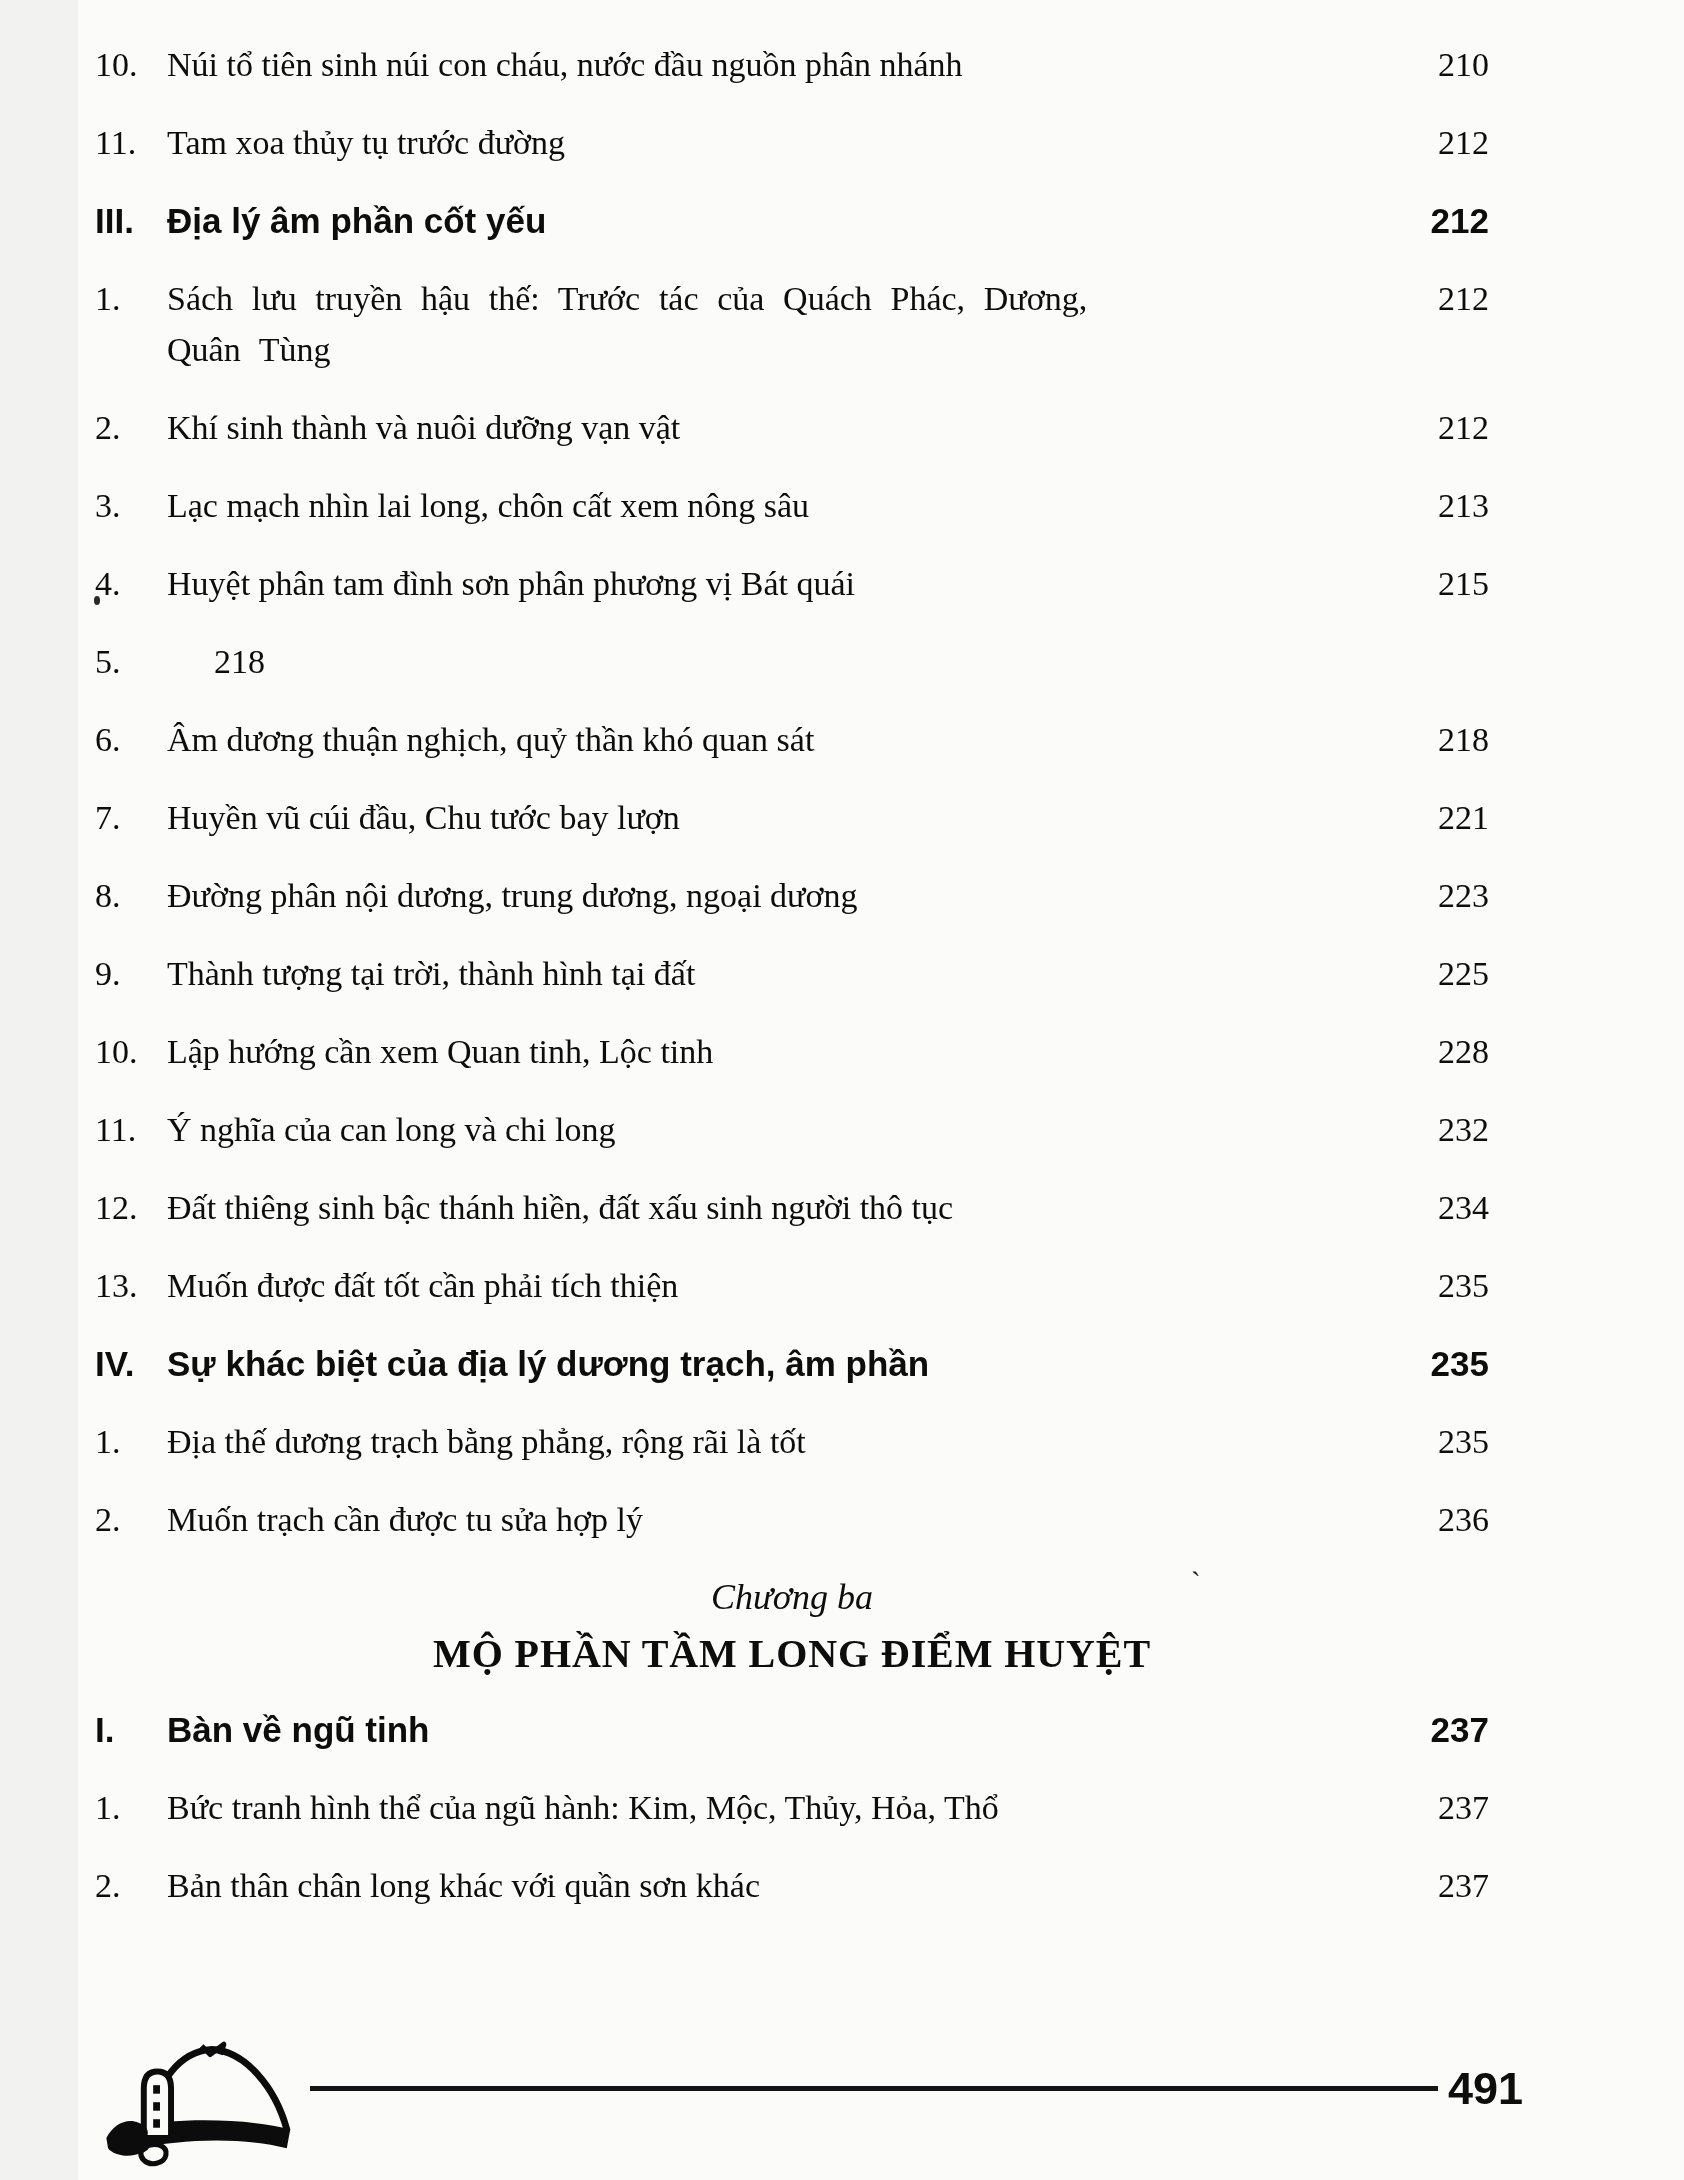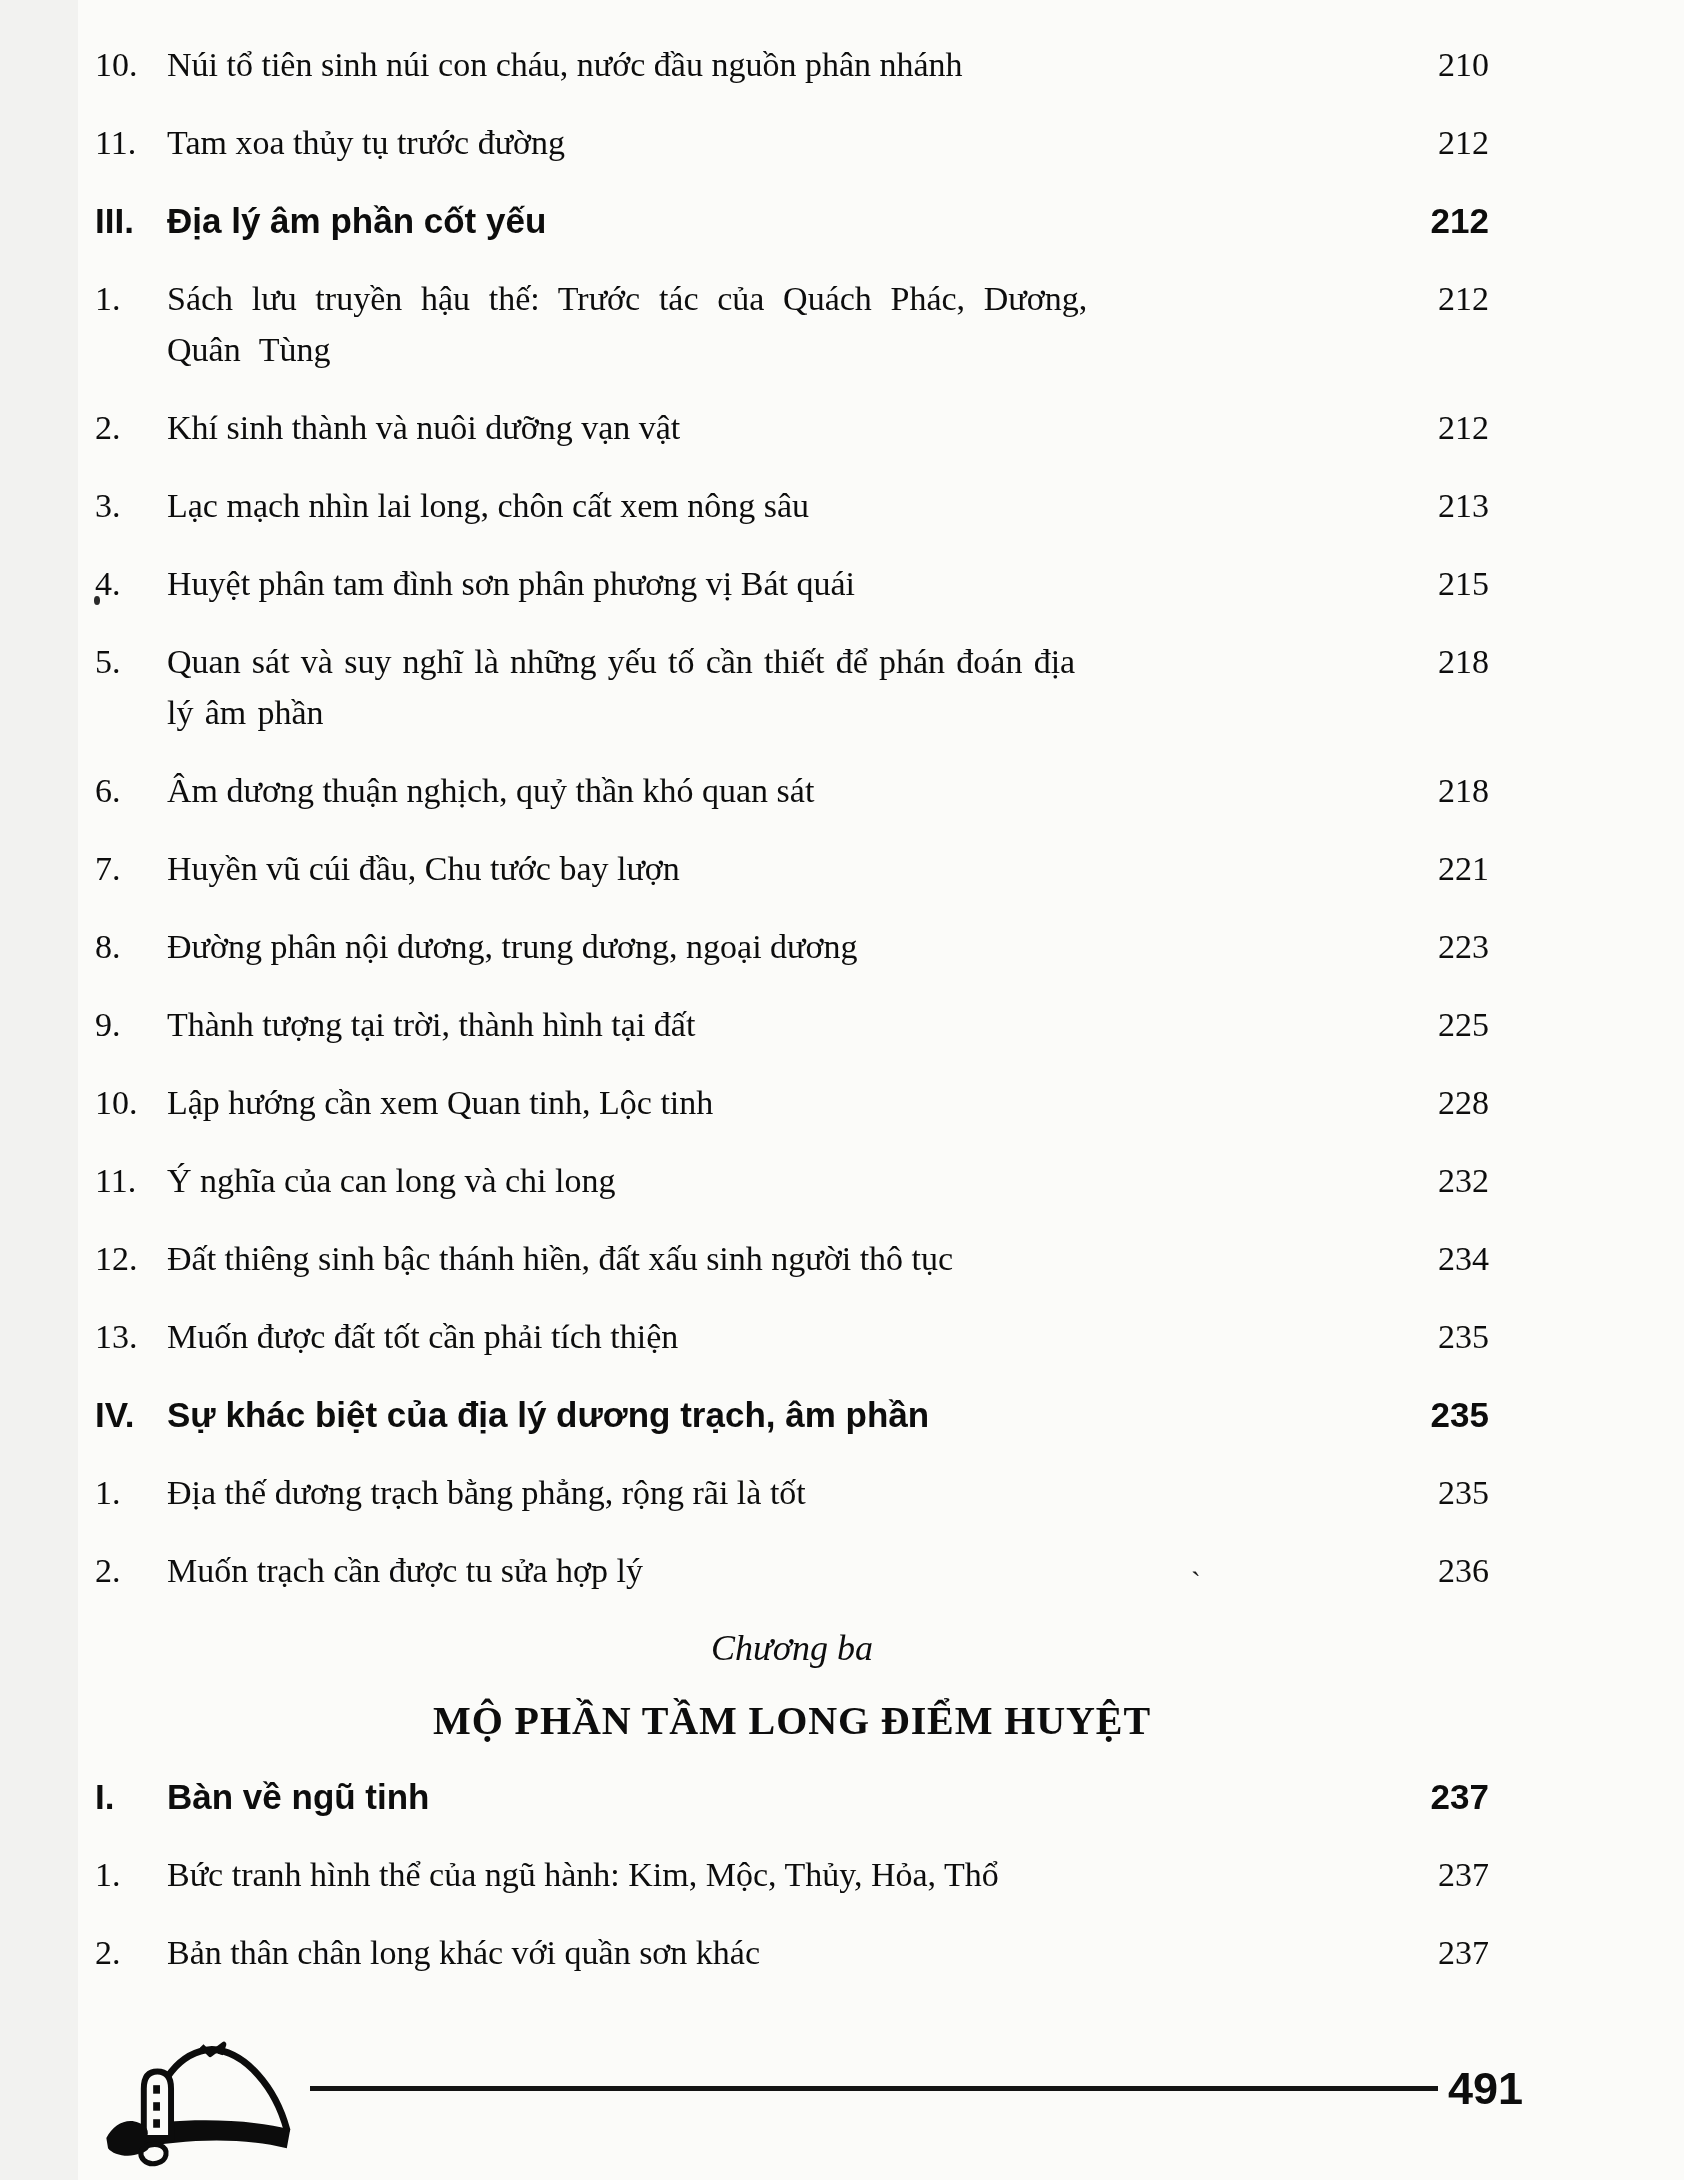--- a/index.html
+++ b/index.html
@@ -45,21 +45,21 @@
   .row.section {
     font-family: "Liberation Sans", sans-serif;
     font-weight: bold;
     font-size: 35px;
   }
   .chapter-label {
     text-align: center;
     font-style: italic;
     font-size: 36px;
     line-height: 51px;
-    margin: 12px 0 19px 0;
+    margin: 12px 0 3px 0;
   }
   .chapter-title {
     text-align: center;
     font-weight: bold;
     font-size: 40px;
     line-height: 56px;
     letter-spacing: 0.9px;
     margin: 0 0 22px 0;
   }
   .footer {
@@ -139,22 +139,20 @@
     <span class="text">Lạc mạch nhìn lai long, chôn cất xem nông sâu</span>
     <span class="pg">213</span>
   </div>
   <div class="row">
     <span class="num">4.</span>
     <span class="text">Huyệt phân tam đình sơn phân phương vị Bát quái</span>
     <span class="pg">215</span>
   </div>
   <div class="row spread-sm">
     <span class="num">5.</span>
-    <span class="text">Quan sát và suy nghĩ là những yếu tố cần thiết để phán đoán địa
-lý âm phần</span>
     <span class="pg">218</span>
   </div>
   <div class="row">
     <span class="num">6.</span>
     <span class="text">Âm dương thuận nghịch, quỷ thần khó quan sát</span>
     <span class="pg">218</span>
   </div>
   <div class="row">
     <span class="num">7.</span>
     <span class="text">Huyền vũ cúi đầu, Chu tước bay lượn</span>

